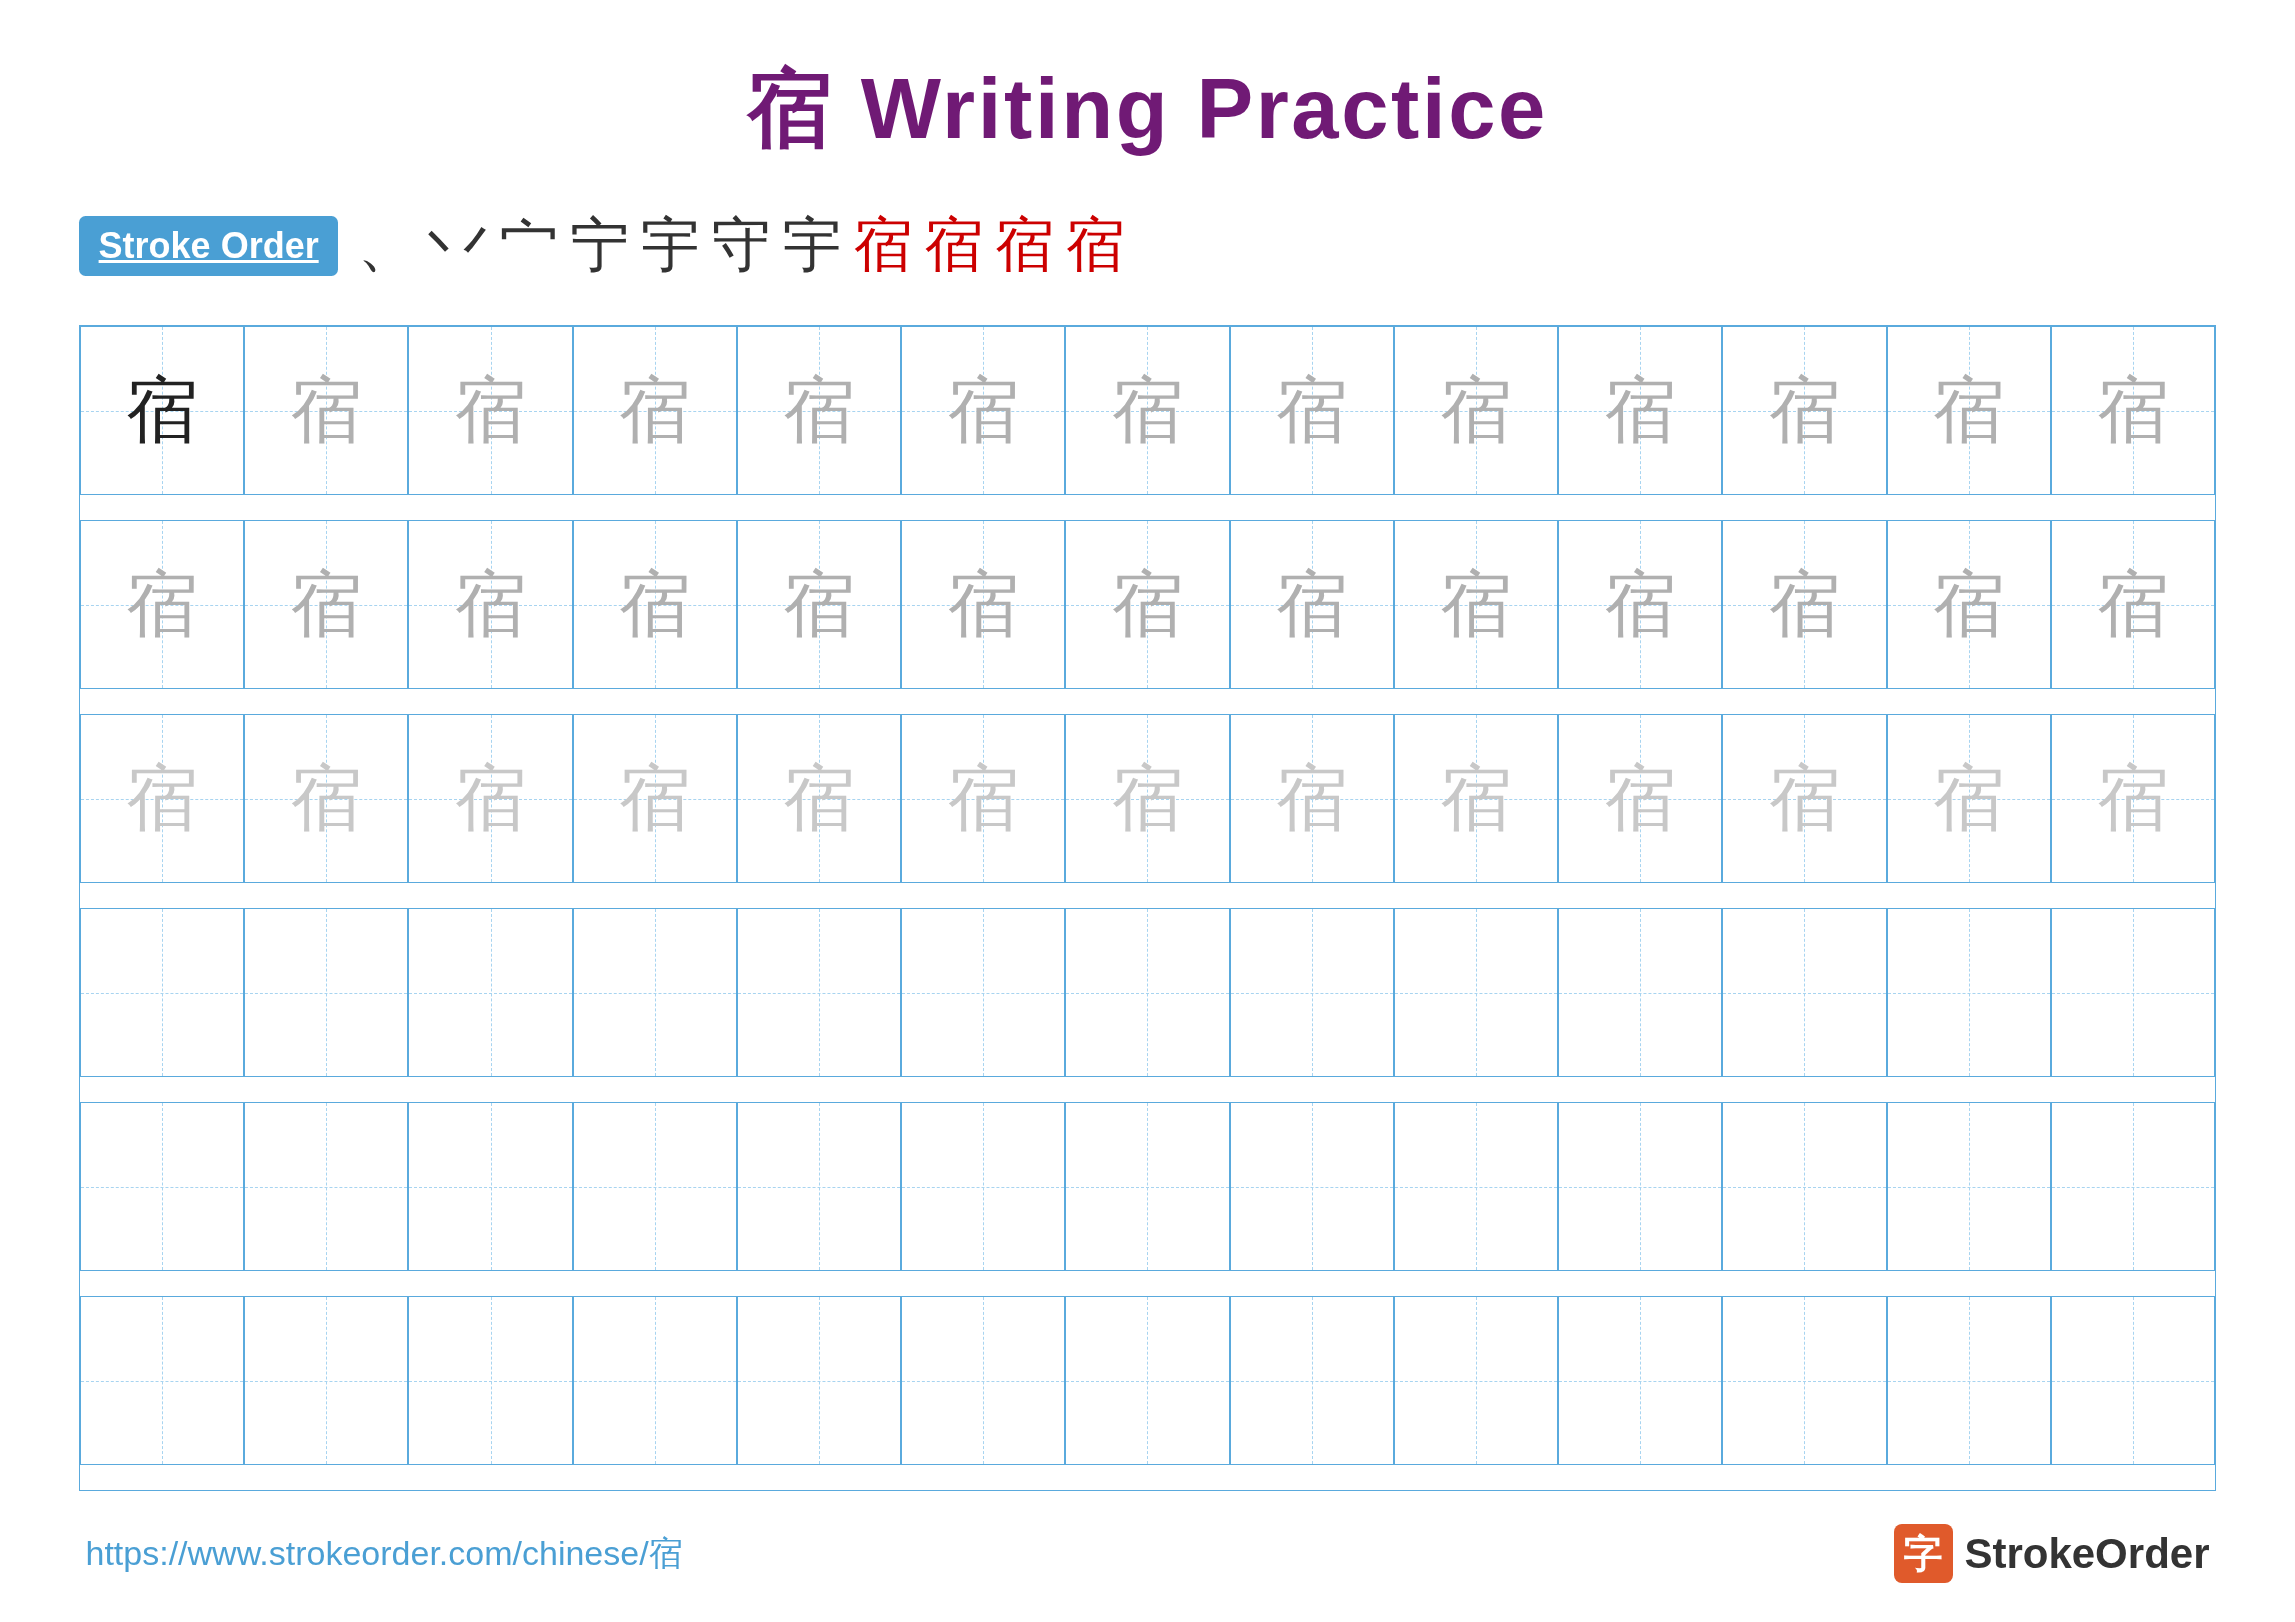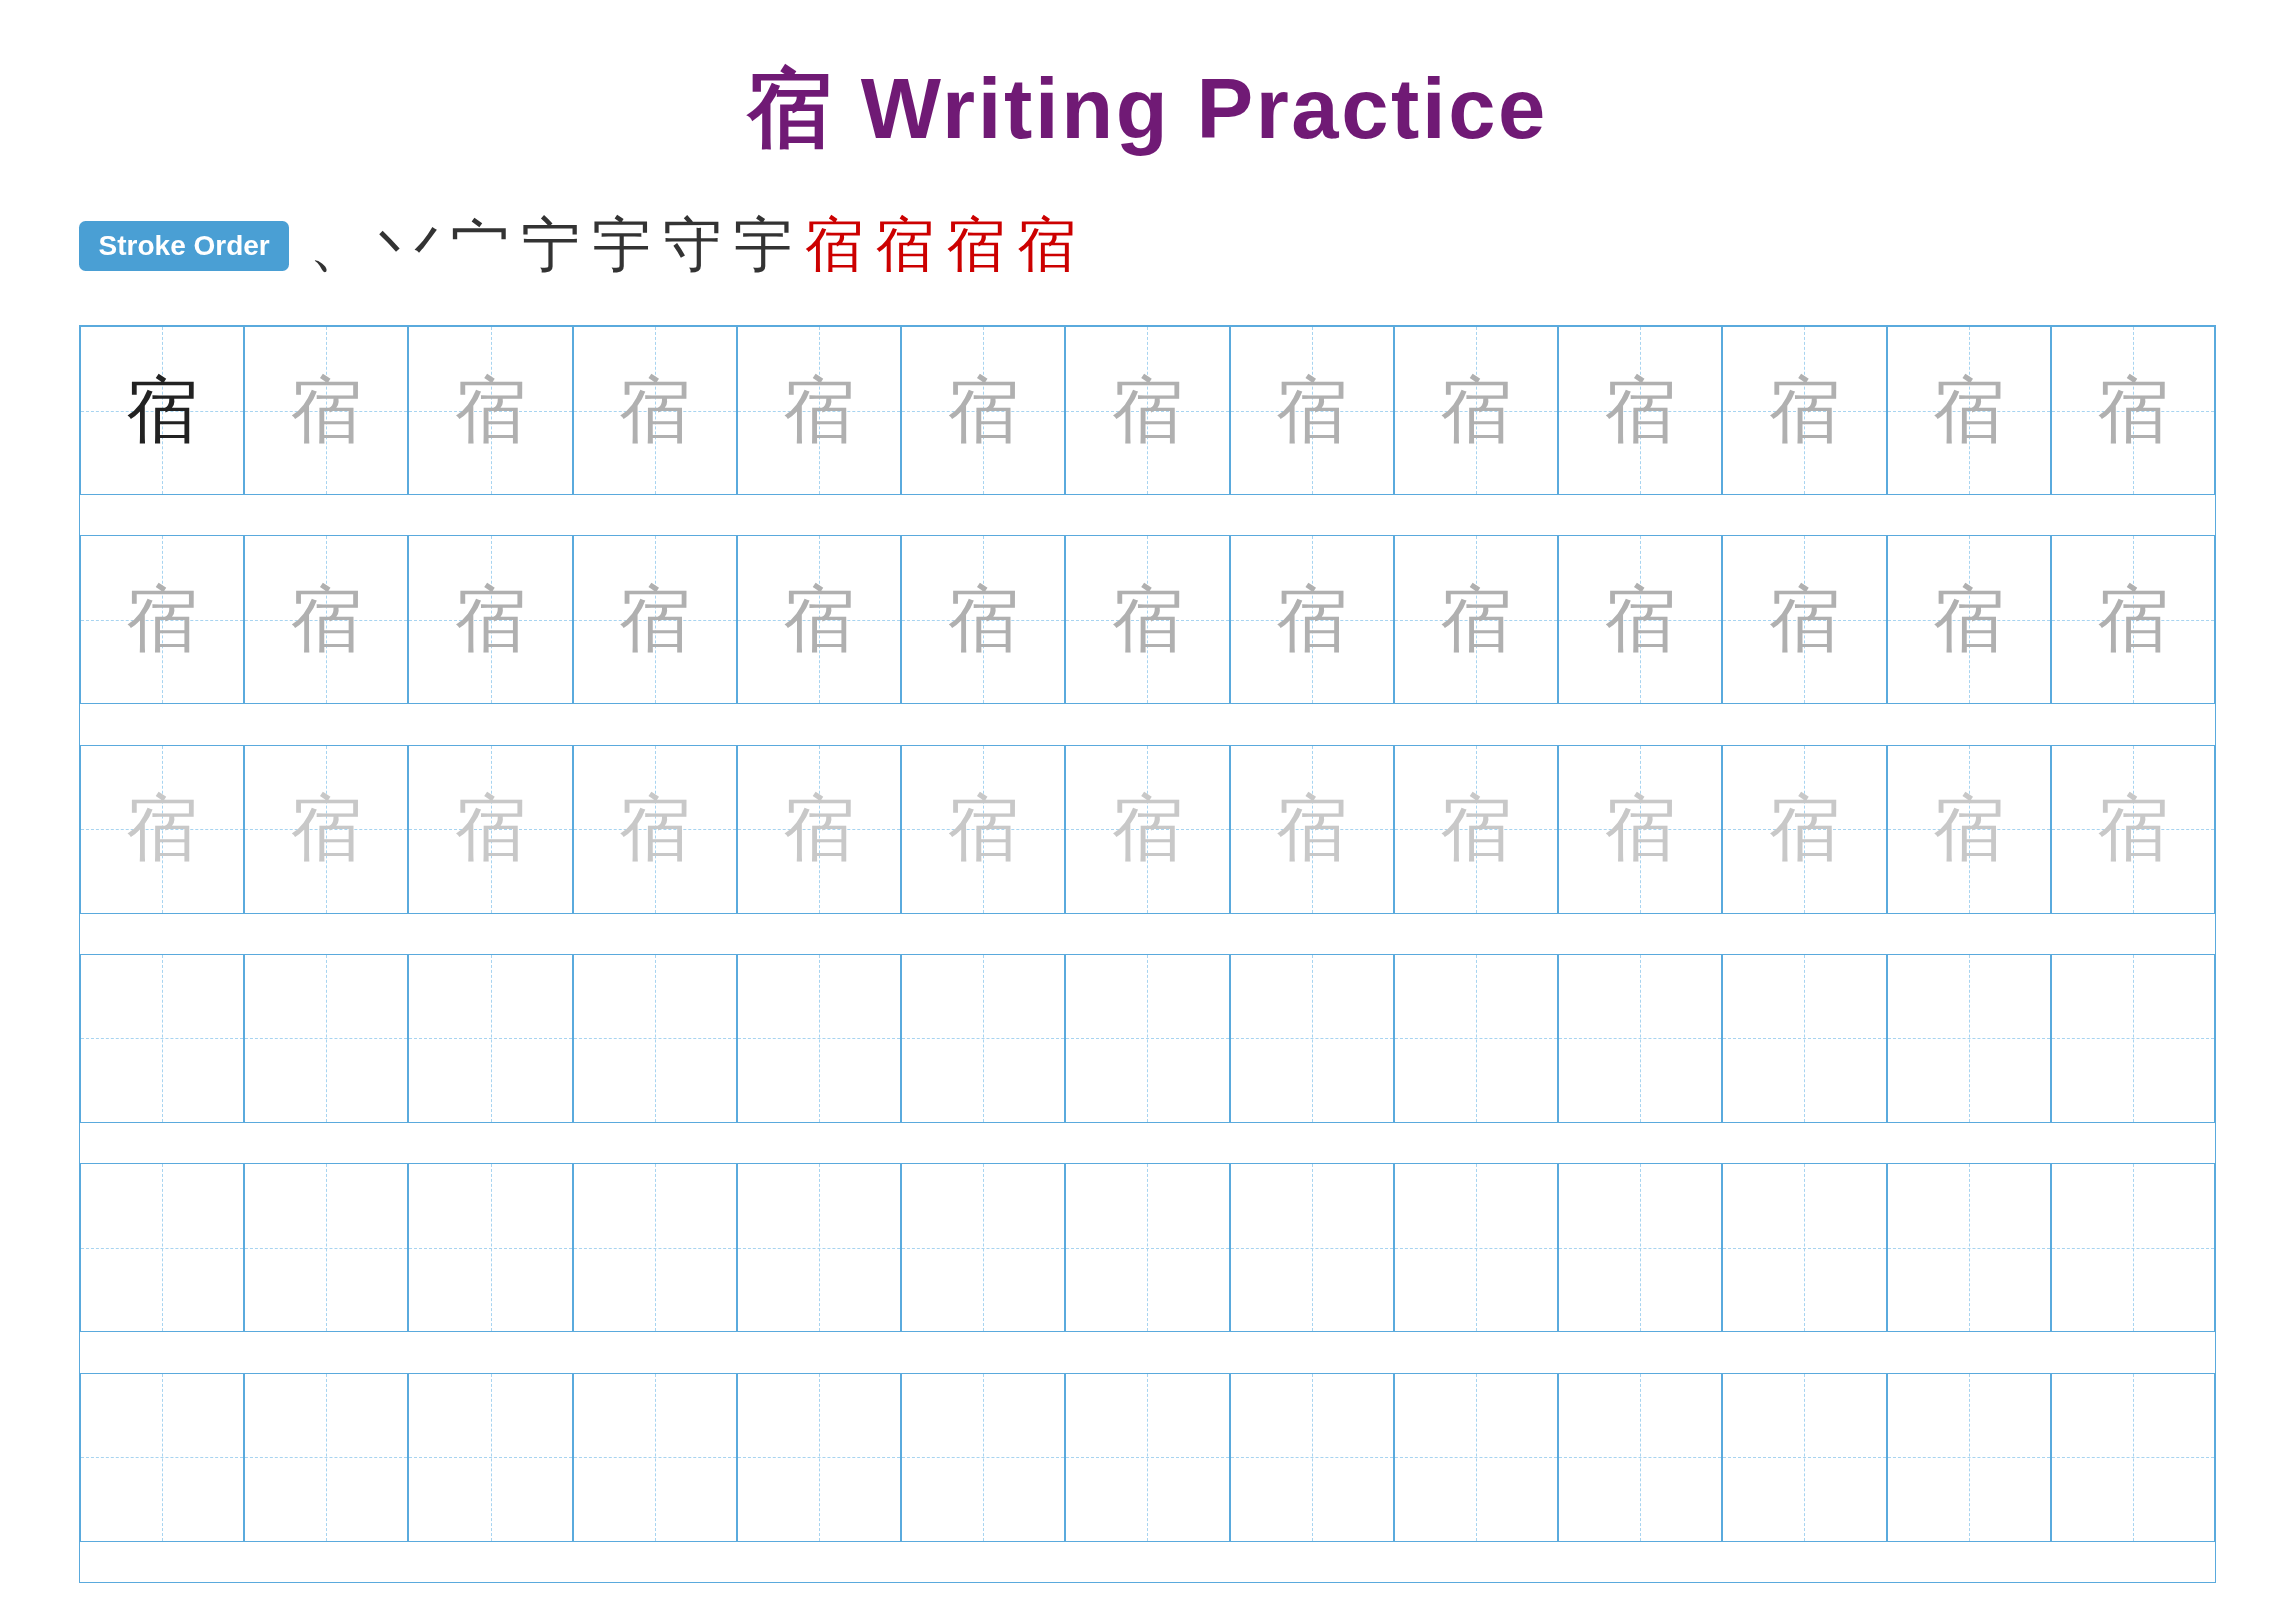--- a/index.html
+++ b/index.html
@@ -35,26 +35,27 @@
       display: flex;
       align-items: center;
       width: 100%;
       margin-bottom: 39px;
       gap: 19.6px;
     }
 
     .stroke-order-badge {
       background: #4a9fd4;
       color: white;
-      font-size: 28px;
+      font-size: 36px;
       font-family: Arial, sans-serif;
       font-weight: bold;
       padding: 9.2px 19.6px;
       border-radius: 6.5px;
       white-space: nowrap;
+      text-decoration: underline;
     }
 
     .stroke-sequence {
       display: flex;
       align-items: center;
       gap: 11.8px;
       font-size: 59px;
       color: #333;
     }
 
@@ -357,15 +358,24 @@
       <div class="grid-cell"></div>
       <div class="grid-cell"></div>
       <div class="grid-cell"></div>
       <div class="grid-cell"></div>
       <div class="grid-cell"></div>
       <div class="grid-cell"></div>
       <div class="grid-cell"></div>
       <div class="grid-cell"></div>
     </div>
 
+  <div class="footer">
+    <span class="footer-url">https://www.strokeorder.com/chinese/宿</span>
+    <div class="footer-brand">
+      <div class="brand-icon">
+        <span>字</span>
+      </div>
+      <span>StrokeOrder</span>
+    </div>
+  </div>
 
 </div>
 
 
 </body></html>

